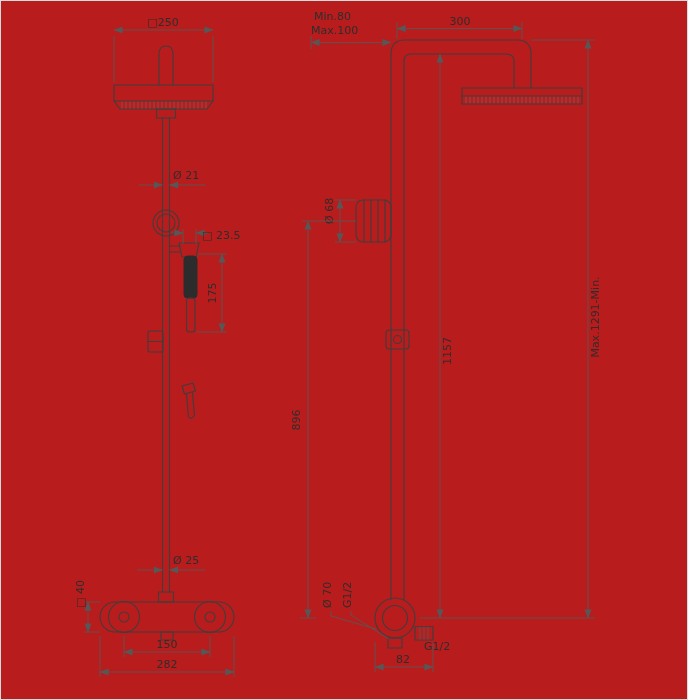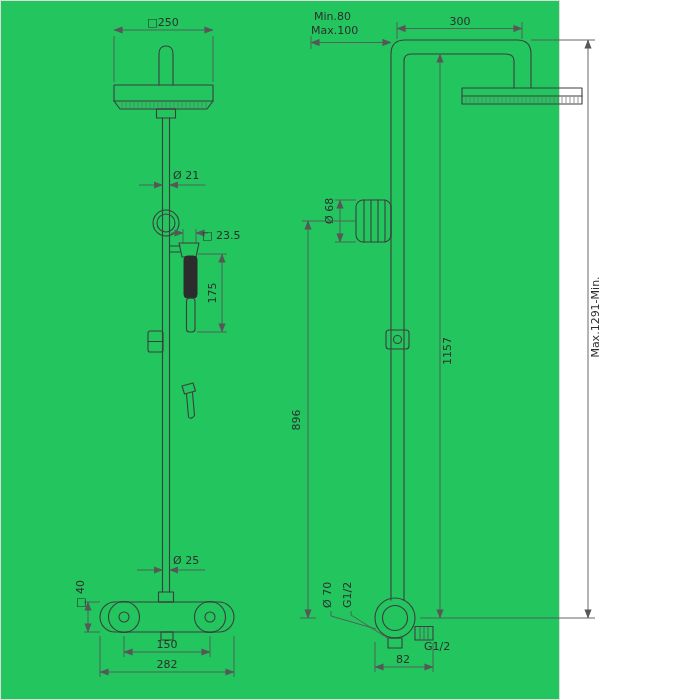--- a/index.html
+++ b/index.html
@@ -1,17 +1,17 @@
 <!DOCTYPE html>
 <html><head>
 <meta charset="utf-8">
 <style>
   html,body { margin:0; padding:0; background:#fff; }
   .frame {
-    width:560px; height:700px; position:relative; background:#22c55e;
+    width:688px; height:700px; position:relative; background:#b91c1c;
     box-shadow: inset 0 0 0 1px #dcdcdc;
     font-family: "DejaVu Sans", sans-serif;
   }
   svg { display:block; }
   .p  { fill:none; stroke:#3e3e3e; stroke-width:1.1; stroke-linejoin:round; stroke-linecap:round; }
   .d  { fill:none; stroke:#575757; stroke-width:0.9; }
   text { font-family:"DejaVu Sans", sans-serif; font-size:11px; fill:#2e2e2e; }
 </style>
 </head>
 <body>

